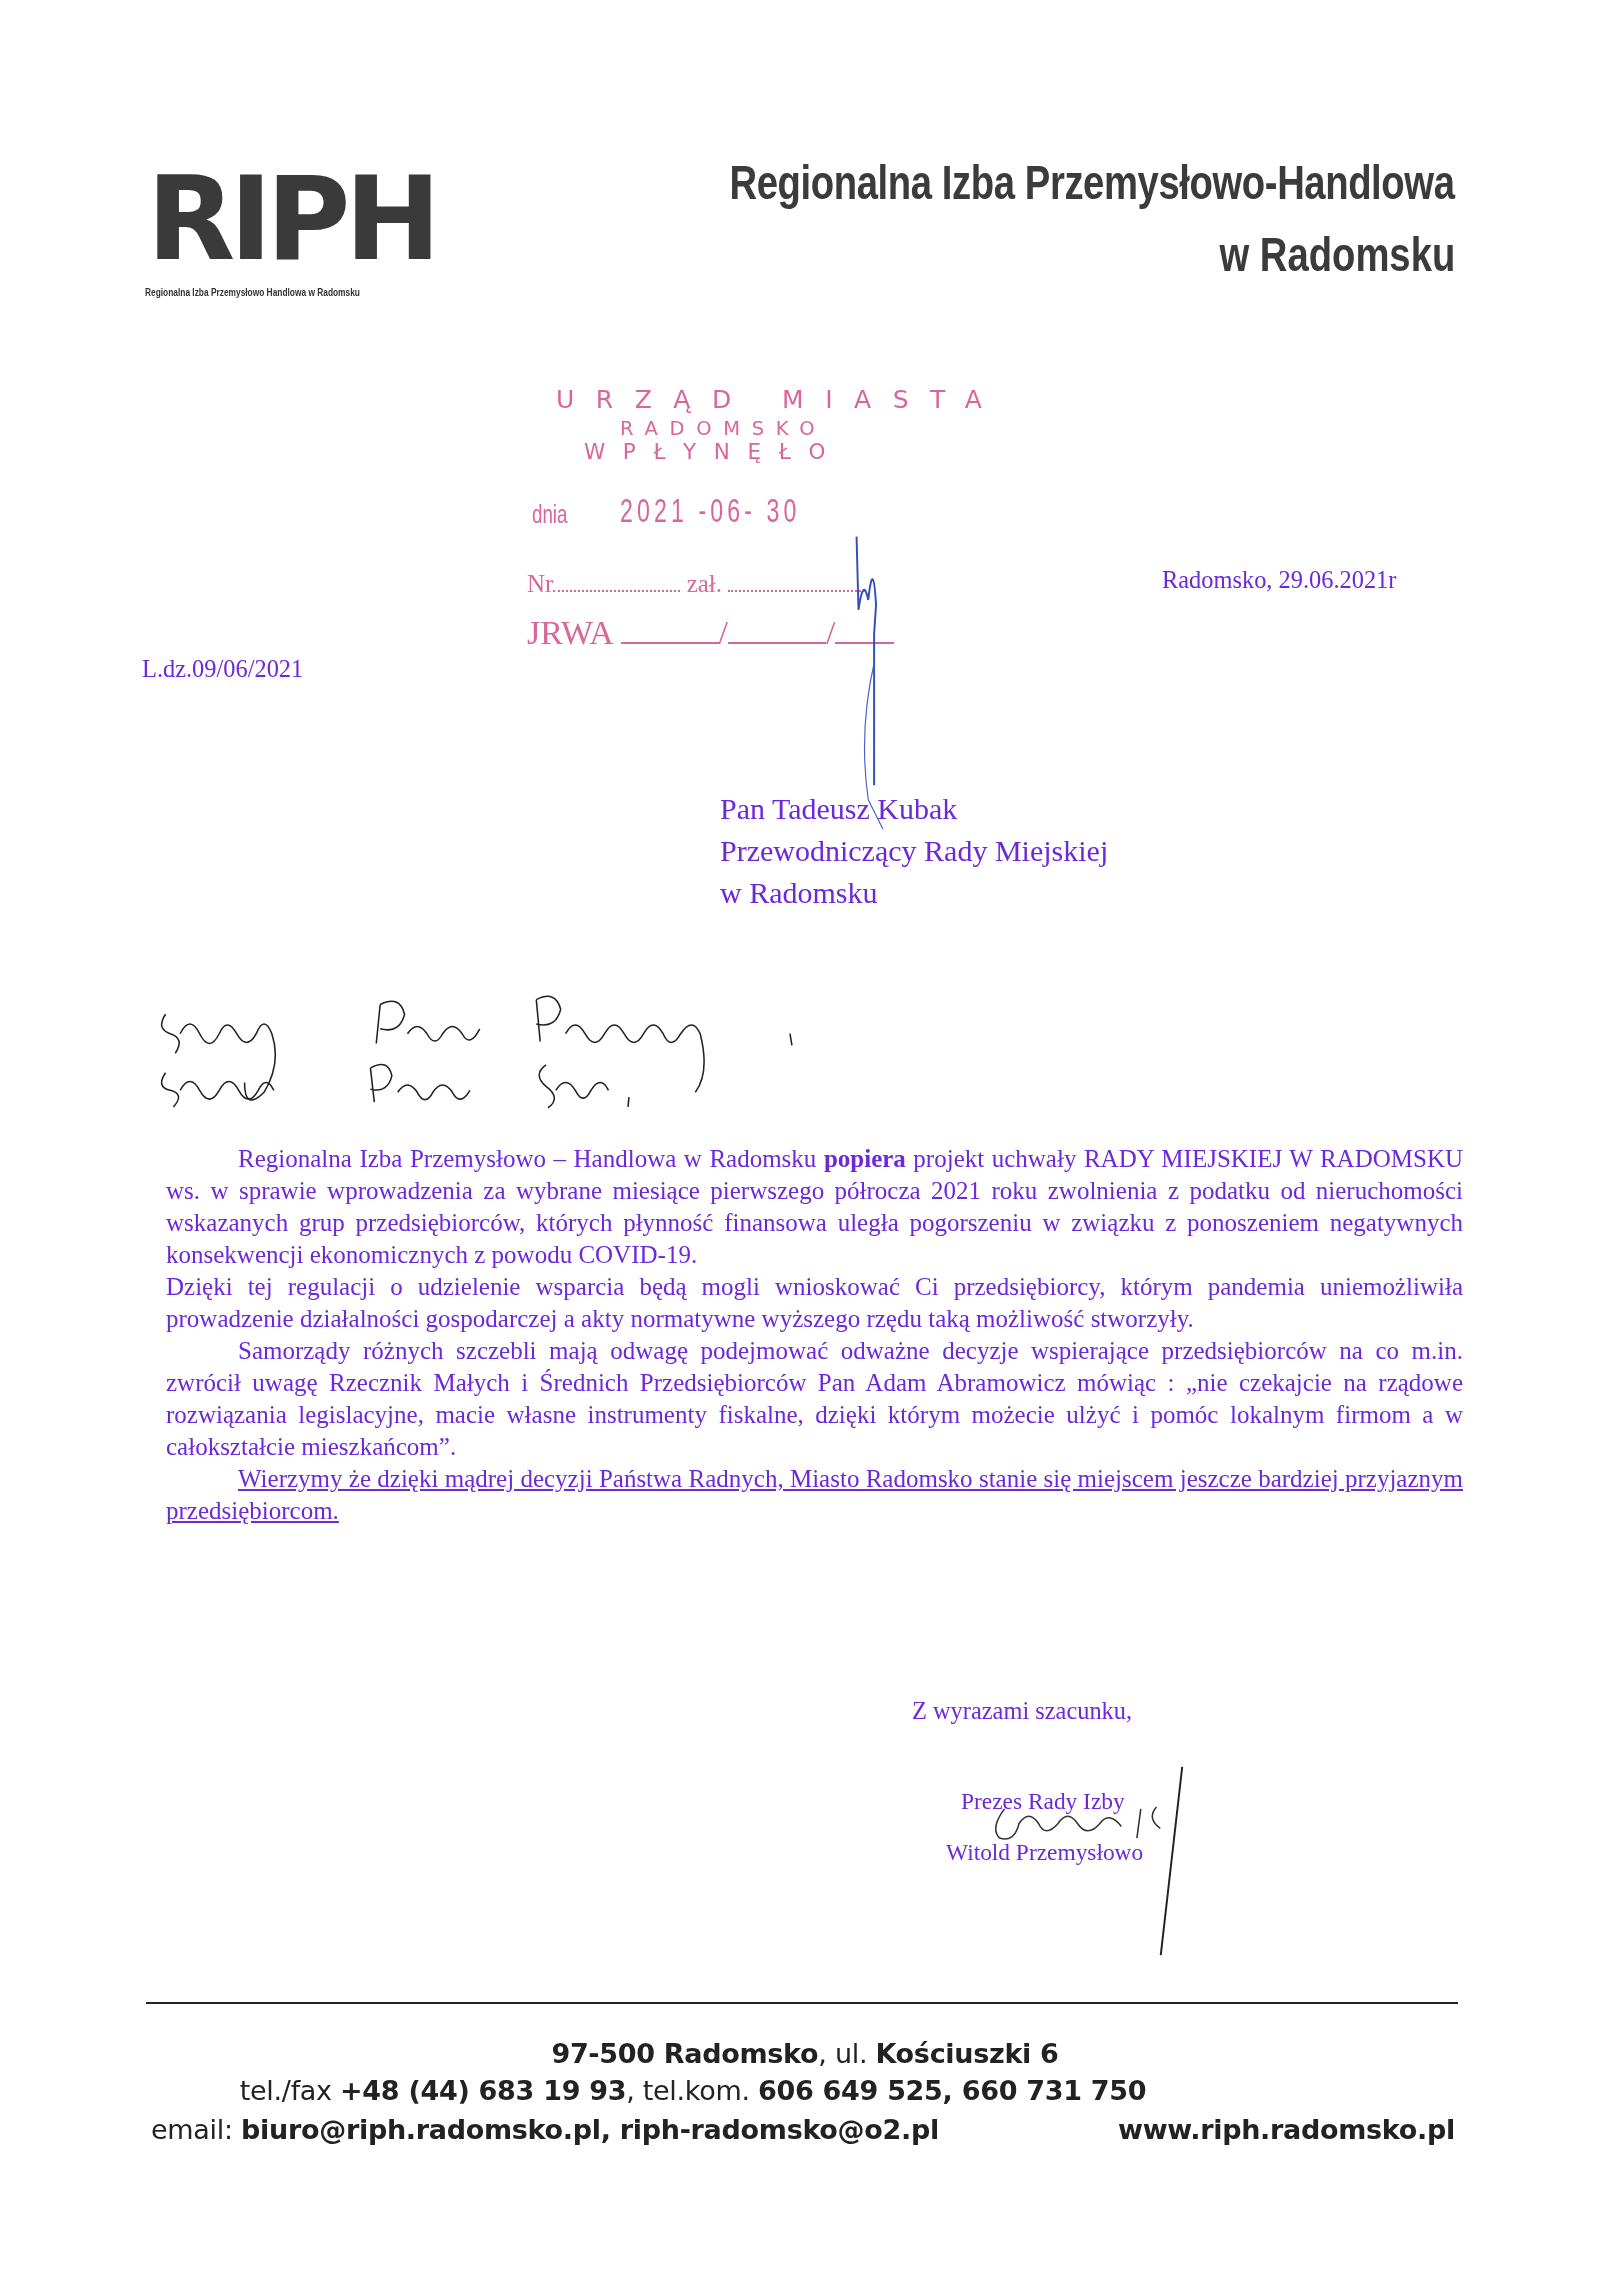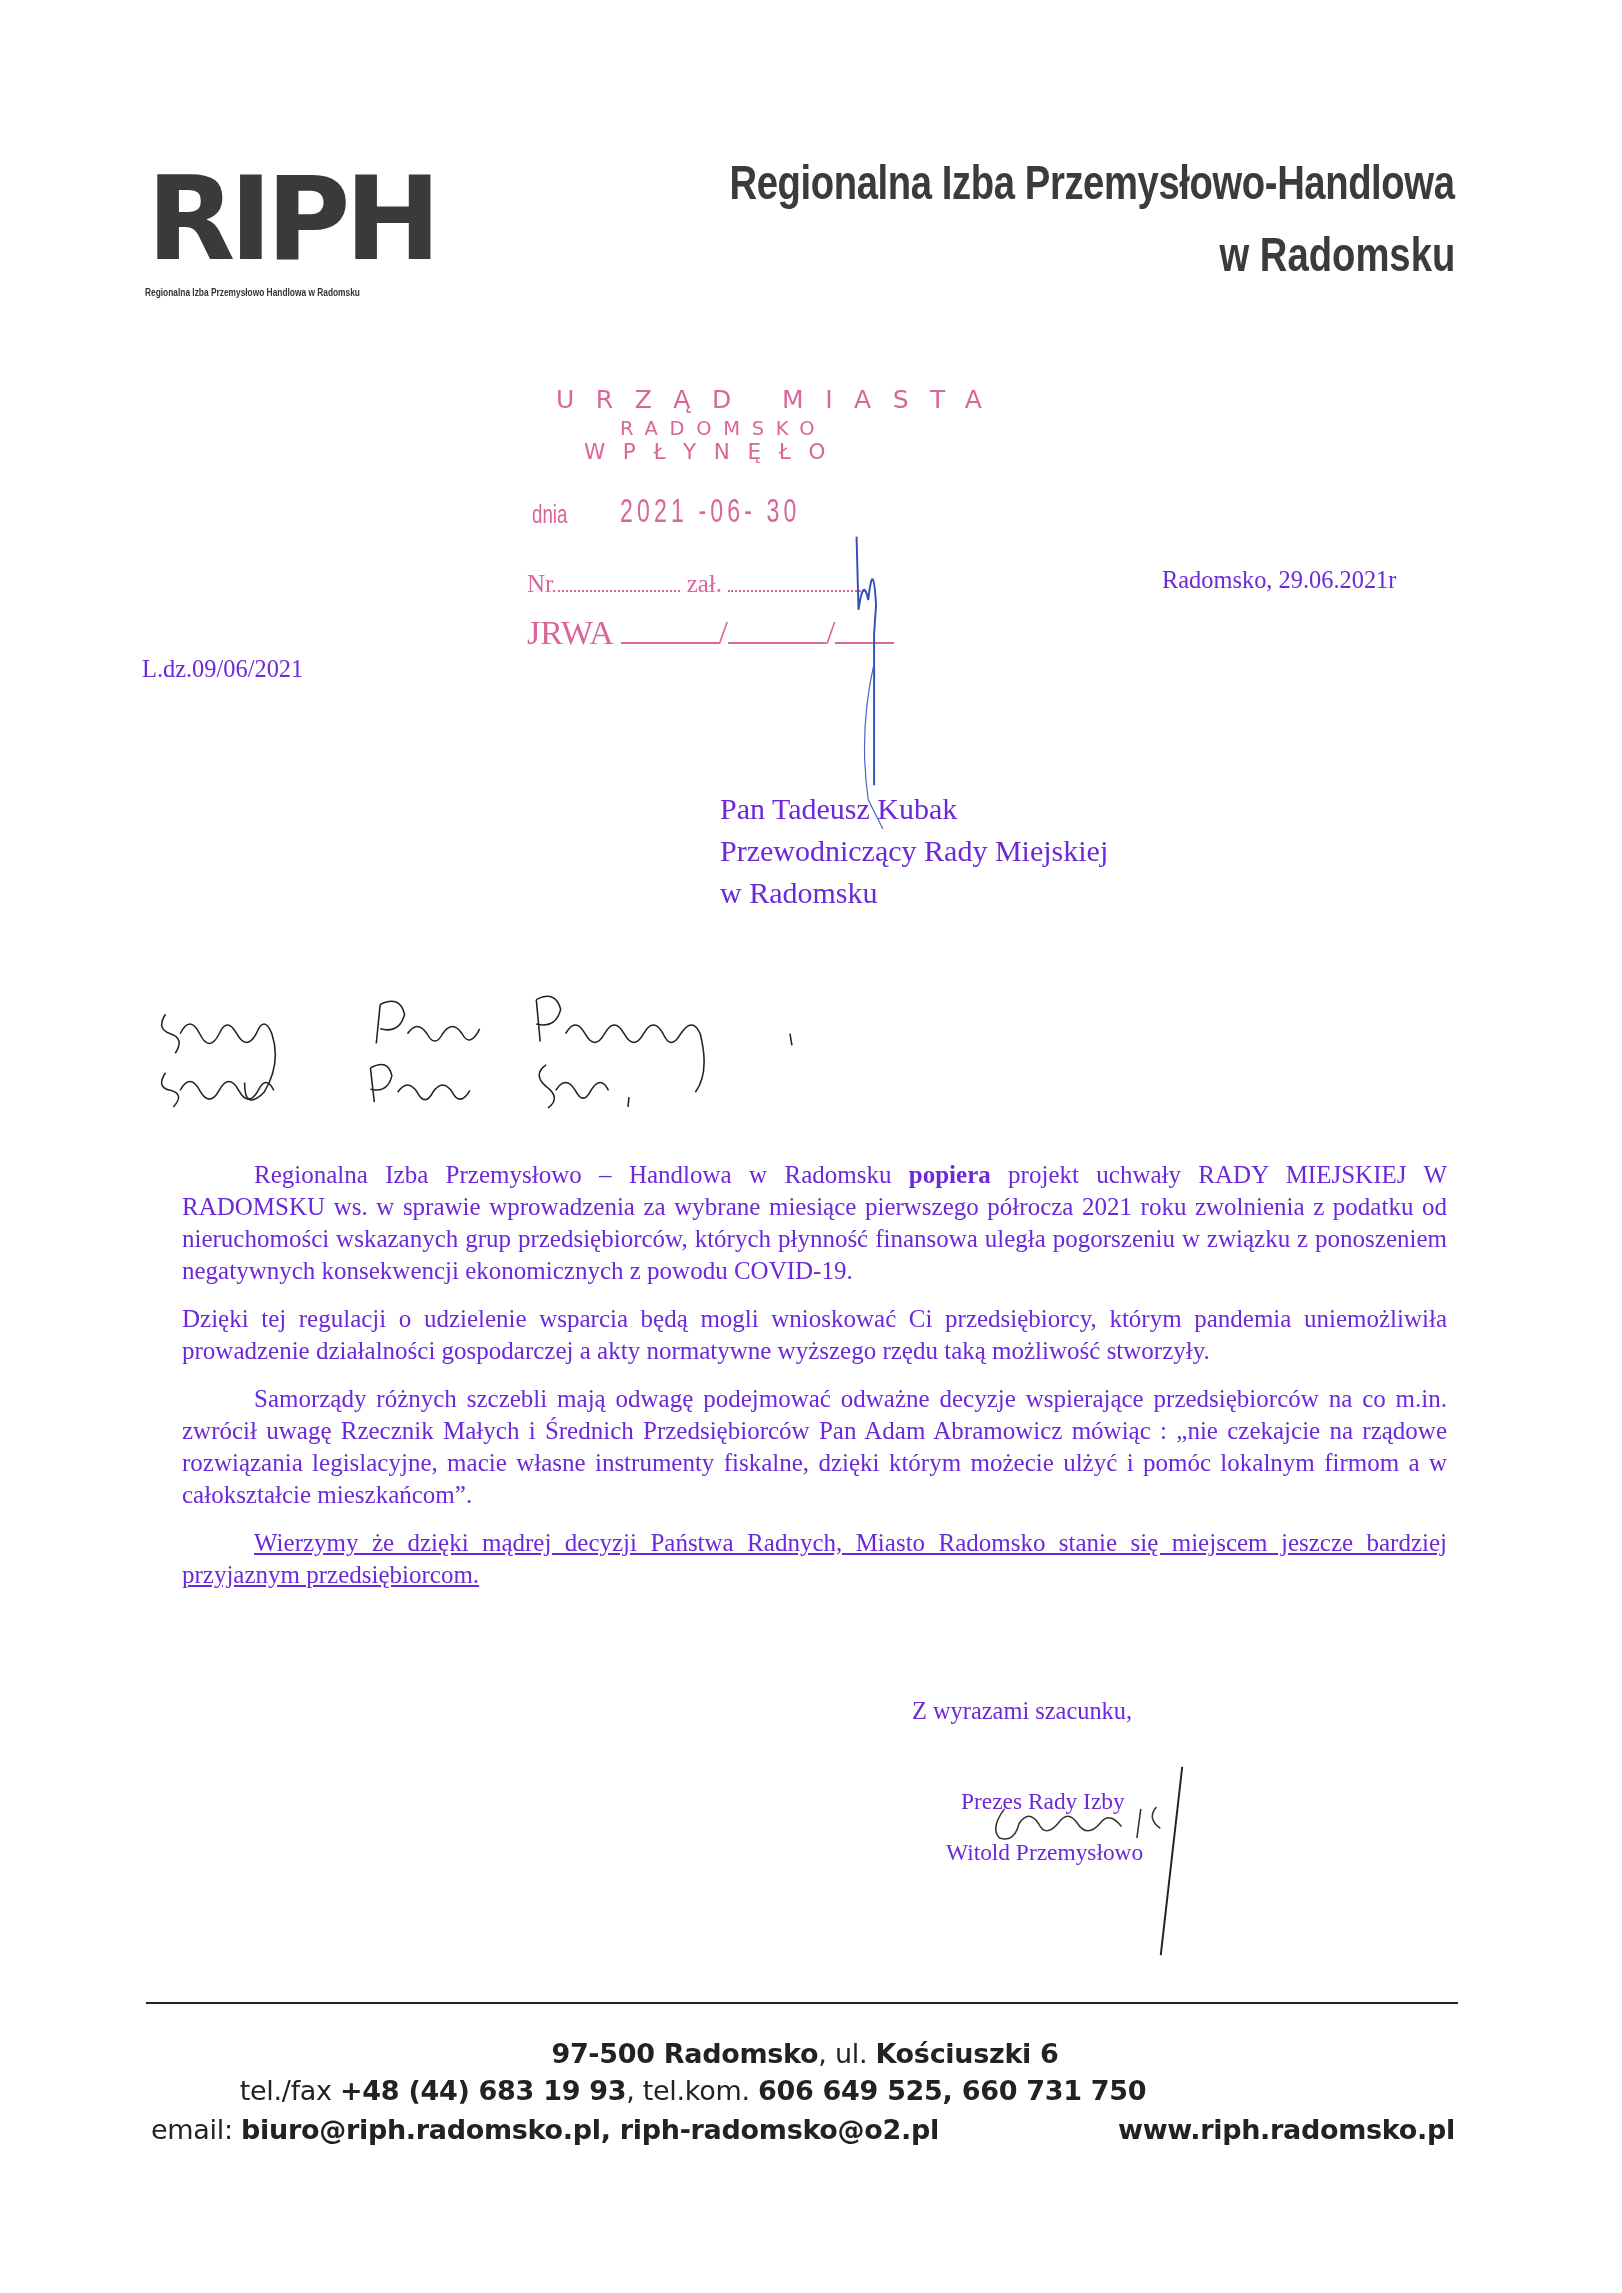--- a/index.html
+++ b/index.html
@@ -29,21 +29,21 @@
 
   
   .doc { font-family: Liberation Serif, serif; font-size: 24.4px; color: #6d28d9; }
   #place-date { left: 1162px; top: 566px; }
   #ref-no { left: 142px; top: 655px; }
   #recipient { left: 720px; top: 788px; font-size: 30px; line-height: 42px; }
 
   #salutation { left: 146px; top: 975px; }
 
   #body { left: 166px; top: 1143px; width: 1297px; font-size: 25px; line-height: 32px; text-align: justify; }
-  #body p { margin: 16px; }
+  #body p { margin: 0; }
   #body .indent { text-indent: 72px; }
   #body .u { text-decoration: underline; }
 
   #closing { left: 912px; top: 1697px; font-size: 24.4px; }
   #signer-title { left: 961px; top: 1769px; font-size: 23.4px; margin-top: 19px; }
   #signer-name { left: 946px; top: 1839px; font-size: 23.4px; }
   #signature-scribble { left: 985px; top: 1799px; }
   #signature-line { left: 1151px; top: 1765px; }
 
   

